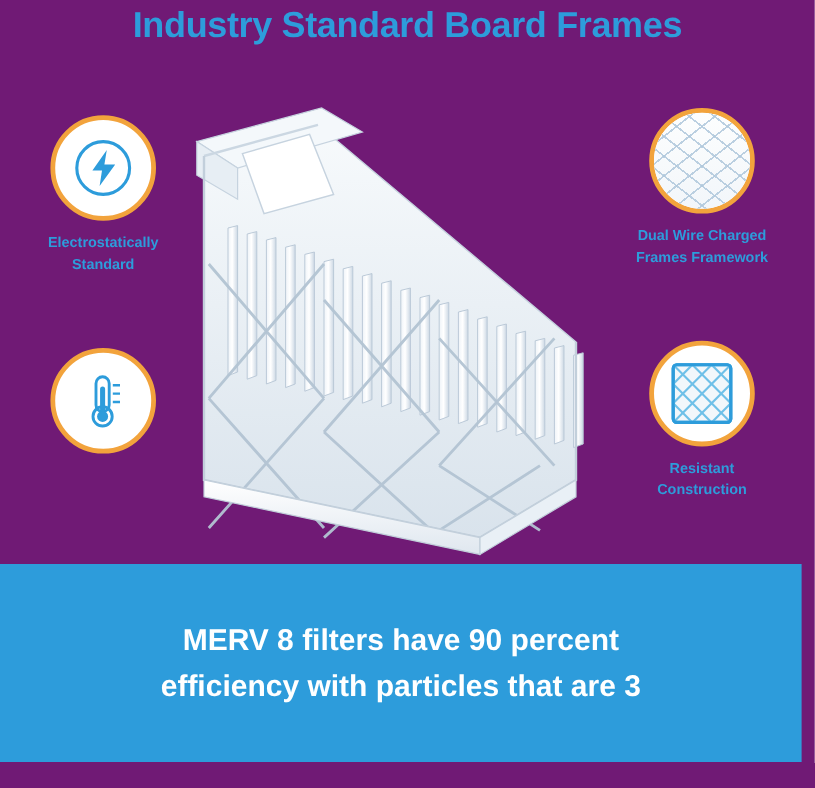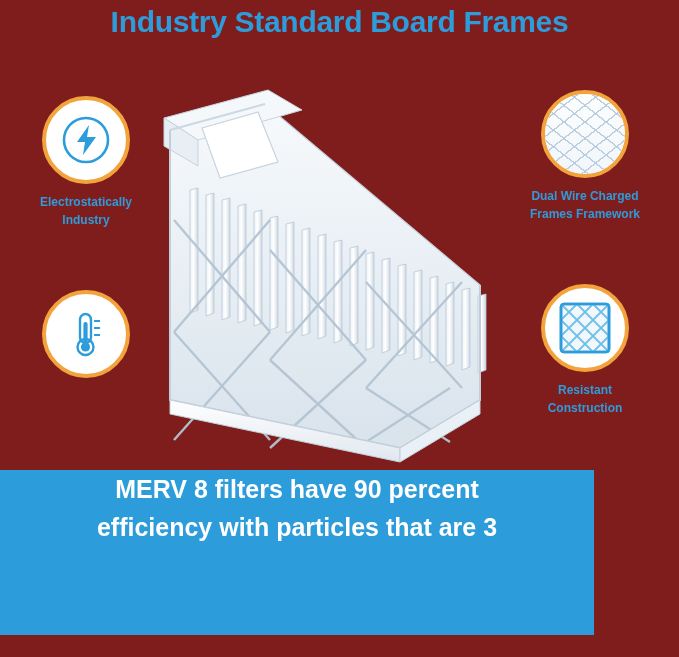--- a/index.html
+++ b/index.html
@@ -12,21 +12,21 @@
     background: #ffffff;
     font-family: "Liberation Sans", sans-serif;
     overflow: hidden;
     position: relative;
   }
 
   .page {
     position: relative;
     width: 679px;
     height: 657px;
-    background: #7f1d1d;
+    background: #701a75;
   }
 
   
   .title {
     position: absolute;
     top: 2px;
     left: 0;
     width: 679px;
     text-align: center;
     font-size: 30px;
@@ -95,25 +95,25 @@
     top: 70px;
     width: 350px;
     height: 400px;
   }
 
   
   .banner {
     position: absolute;
     left: 0;
     bottom: 22px;
-    width: 594px;
+    width: 668px;
     height: 165px;
     background: #2d9cdb;
     display: flex;
-    align-items: flex-start;
+    align-items: center;
     justify-content: center;
     margin-top: 31px;
   }
   .banner-text {
     color: #ffffff;
     font-size: 25px;
     font-weight: bold;
     text-align: center;
     line-height: 38px;
     padding: 0 40px;
@@ -194,21 +194,21 @@
 
   <div class="feature feat-electro">
     <div class="ring">
       <svg class="bolt-svg" width="52" height="52" viewBox="0 0 52 52" xmlns="http://www.w3.org/2000/svg">
         <circle cx="26" cy="26" r="22" fill="none" stroke="#2d9cdb" stroke-width="2.6"></circle>
         <path d="M29 11 L17 28 H25 L23 41 L36 23 H27 Z" fill="#2d9cdb"></path>
       </svg>
     </div>
     <div class="caption">
       <span>Electrostatically</span><br>
-      <span>Industry</span>
+      <span>Standard</span>
     </div>
   </div>
 
   <div class="feature feat-heat">
     <div class="ring">
       <svg class="thermo-svg" width="54" height="54" viewBox="0 0 54 54" xmlns="http://www.w3.org/2000/svg">
         <rect x="21" y="7" width="11" height="29" rx="5.5" fill="none" stroke="#2d9cdb" stroke-width="2.4"></rect>
         <circle cx="26.5" cy="40" r="8" fill="none" stroke="#2d9cdb" stroke-width="2.4"></circle>
         <rect x="24.4" y="15" width="4.2" height="22" rx="2.1" fill="#2d9cdb"></rect>
         <circle cx="26.5" cy="40" r="4.6" fill="#2d9cdb"></circle>

